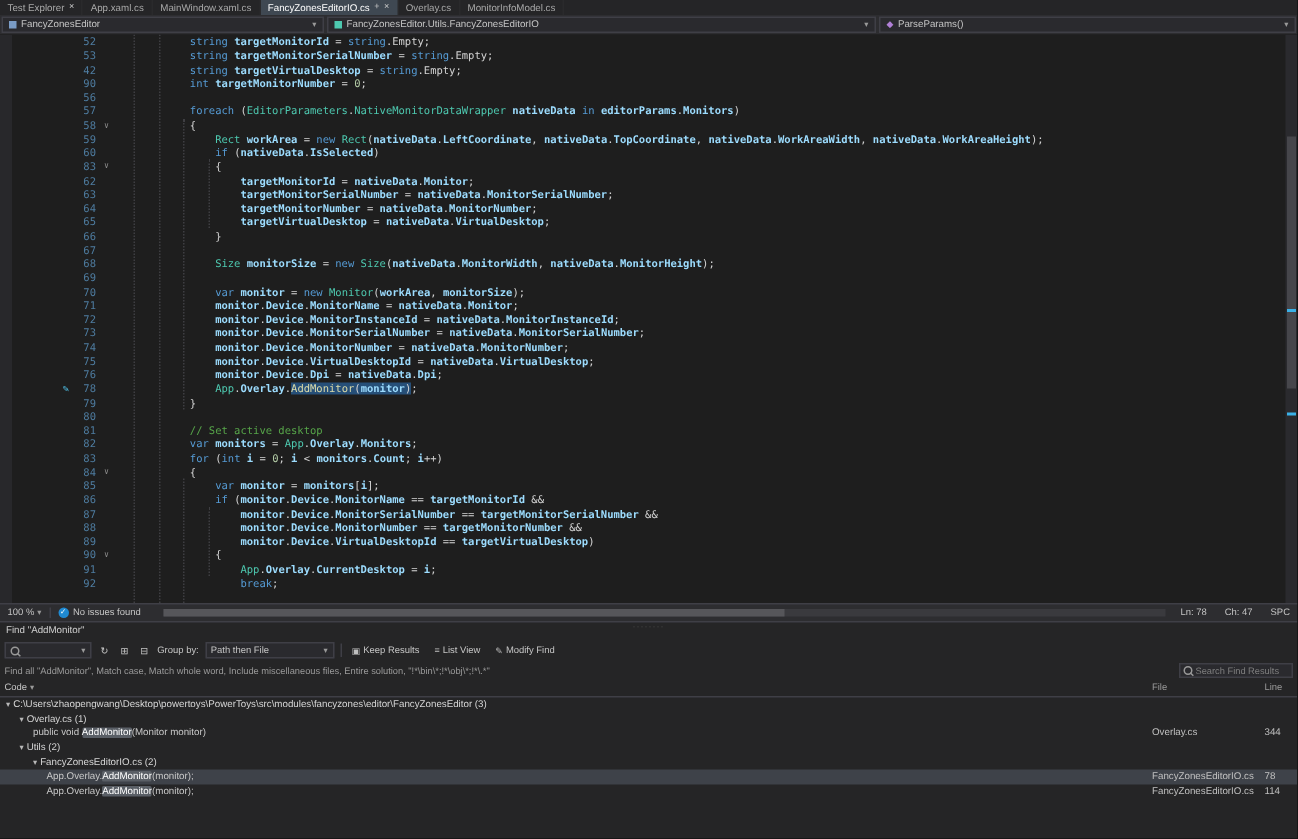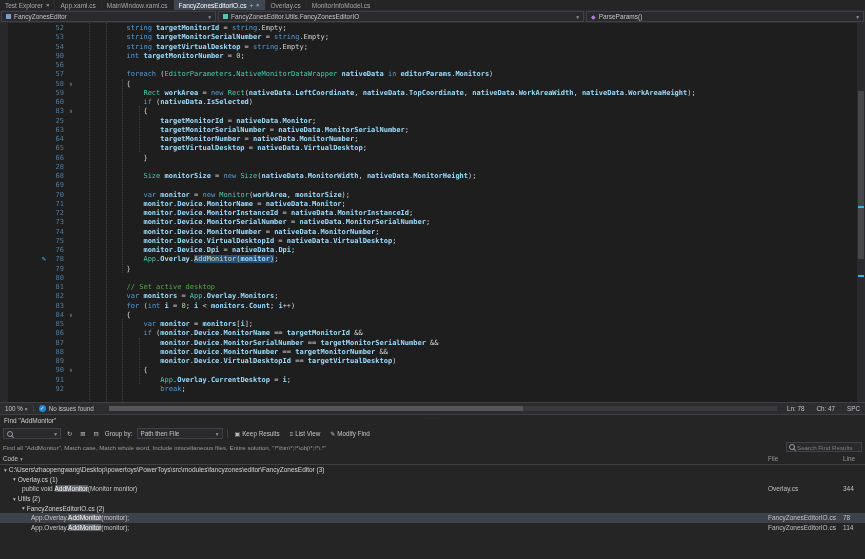--- a/index.html
+++ b/index.html
@@ -147,34 +147,34 @@
     <div class="bp-margin"></div>
     <div class="guide" style="left:89px;top:0;bottom:0;"></div>
     <div class="guide" style="left:106px;top:0;bottom:0;"></div>
     <div class="guide" style="left:122px;top:56px;height:194px;"></div>
     <div class="guide" style="left:122px;top:296px;height:83px;"></div>
     <div class="guide" style="left:139px;top:83px;height:46px;"></div>
     <div class="guide" style="left:139px;top:315px;height:46px;"></div>
     <div class="code-area">
         <div class="line"><span class="glyph"></span><span class="ln">52</span><span class="fold"></span><span class="codeln"><span class="tk-p">            </span><span class="tk-k">string</span><span class="tk-p"> </span><span class="tk-i">targetMonitorId</span><span class="tk-p"> = </span><span class="tk-k">string</span><span class="tk-p">.Empty;</span></span></div>
         <div class="line"><span class="glyph"></span><span class="ln">53</span><span class="fold"></span><span class="codeln"><span class="tk-p">            </span><span class="tk-k">string</span><span class="tk-p"> </span><span class="tk-i">targetMonitorSerialNumber</span><span class="tk-p"> = </span><span class="tk-k">string</span><span class="tk-p">.Empty;</span></span></div>
-        <div class="line"><span class="glyph"></span><span class="ln">54</span><span class="fold"></span><span class="codeln"><span class="tk-p">            </span><span class="tk-k">string</span><span class="tk-p"> </span><span class="tk-i">targetVirtualDesktop</span><span class="tk-p"> = </span><span class="tk-k">string</span><span class="tk-p">.Empty;</span></span></div>
+        <div class="line"><span class="glyph"></span><span class="ln">42</span><span class="fold"></span><span class="codeln"><span class="tk-p">            </span><span class="tk-k">string</span><span class="tk-p"> </span><span class="tk-i">targetVirtualDesktop</span><span class="tk-p"> = </span><span class="tk-k">string</span><span class="tk-p">.Empty;</span></span></div>
         <div class="line"><span class="glyph"></span><span class="ln">90</span><span class="fold"></span><span class="codeln"><span class="tk-p">            </span><span class="tk-k">int</span><span class="tk-p"> </span><span class="tk-i">targetMonitorNumber</span><span class="tk-p"> = </span><span class="tk-n">0</span><span class="tk-p">;</span></span></div>
         <div class="line"><span class="glyph"></span><span class="ln">56</span><span class="fold"></span><span class="codeln"></span></div>
         <div class="line"><span class="glyph"></span><span class="ln">57</span><span class="fold"></span><span class="codeln"><span class="tk-p">            </span><span class="tk-k">foreach</span><span class="tk-p"> (</span><span class="tk-t">EditorParameters</span><span class="tk-p">.</span><span class="tk-t">NativeMonitorDataWrapper</span><span class="tk-p"> </span><span class="tk-i">nativeData</span><span class="tk-p"> </span><span class="tk-k">in</span><span class="tk-p"> </span><span class="tk-i">editorParams</span><span class="tk-p">.</span><span class="tk-i">Monitors</span><span class="tk-p">)</span></span></div>
         <div class="line"><span class="glyph"></span><span class="ln">58</span><span class="fold">∨</span><span class="codeln"><span class="tk-p">            {</span></span></div>
         <div class="line"><span class="glyph"></span><span class="ln">59</span><span class="fold"></span><span class="codeln"><span class="tk-p">                </span><span class="tk-t">Rect</span><span class="tk-p"> </span><span class="tk-i">workArea</span><span class="tk-p"> = </span><span class="tk-k">new</span><span class="tk-p"> </span><span class="tk-t">Rect</span><span class="tk-p">(</span><span class="tk-i">nativeData</span><span class="tk-p">.</span><span class="tk-i">LeftCoordinate</span><span class="tk-p">, </span><span class="tk-i">nativeData</span><span class="tk-p">.</span><span class="tk-i">TopCoordinate</span><span class="tk-p">, </span><span class="tk-i">nativeData</span><span class="tk-p">.</span><span class="tk-i">WorkAreaWidth</span><span class="tk-p">, </span><span class="tk-i">nativeData</span><span class="tk-p">.</span><span class="tk-i">WorkAreaHeight</span><span class="tk-p">);</span></span></div>
         <div class="line"><span class="glyph"></span><span class="ln">60</span><span class="fold"></span><span class="codeln"><span class="tk-p">                </span><span class="tk-k">if</span><span class="tk-p"> (</span><span class="tk-i">nativeData</span><span class="tk-p">.</span><span class="tk-i">IsSelected</span><span class="tk-p">)</span></span></div>
         <div class="line"><span class="glyph"></span><span class="ln">83</span><span class="fold">∨</span><span class="codeln"><span class="tk-p">                {</span></span></div>
-        <div class="line"><span class="glyph"></span><span class="ln">25</span><span class="fold"></span><span class="codeln"><span class="tk-p">                    </span><span class="tk-i">targetMonitorId</span><span class="tk-p"> = </span><span class="tk-i">nativeData</span><span class="tk-p">.</span><span class="tk-i">Monitor</span><span class="tk-p">;</span></span></div>
+        <div class="line"><span class="glyph"></span><span class="ln">62</span><span class="fold"></span><span class="codeln"><span class="tk-p">                    </span><span class="tk-i">targetMonitorId</span><span class="tk-p"> = </span><span class="tk-i">nativeData</span><span class="tk-p">.</span><span class="tk-i">Monitor</span><span class="tk-p">;</span></span></div>
         <div class="line"><span class="glyph"></span><span class="ln">63</span><span class="fold"></span><span class="codeln"><span class="tk-p">                    </span><span class="tk-i">targetMonitorSerialNumber</span><span class="tk-p"> = </span><span class="tk-i">nativeData</span><span class="tk-p">.</span><span class="tk-i">MonitorSerialNumber</span><span class="tk-p">;</span></span></div>
         <div class="line"><span class="glyph"></span><span class="ln">64</span><span class="fold"></span><span class="codeln"><span class="tk-p">                    </span><span class="tk-i">targetMonitorNumber</span><span class="tk-p"> = </span><span class="tk-i">nativeData</span><span class="tk-p">.</span><span class="tk-i">MonitorNumber</span><span class="tk-p">;</span></span></div>
         <div class="line"><span class="glyph"></span><span class="ln">65</span><span class="fold"></span><span class="codeln"><span class="tk-p">                    </span><span class="tk-i">targetVirtualDesktop</span><span class="tk-p"> = </span><span class="tk-i">nativeData</span><span class="tk-p">.</span><span class="tk-i">VirtualDesktop</span><span class="tk-p">;</span></span></div>
         <div class="line"><span class="glyph"></span><span class="ln">66</span><span class="fold"></span><span class="codeln"><span class="tk-p">                }</span></span></div>
-        <div class="line"><span class="glyph"></span><span class="ln">28</span><span class="fold"></span><span class="codeln"></span></div>
+        <div class="line"><span class="glyph"></span><span class="ln">67</span><span class="fold"></span><span class="codeln"></span></div>
         <div class="line"><span class="glyph"></span><span class="ln">68</span><span class="fold"></span><span class="codeln"><span class="tk-p">                </span><span class="tk-t">Size</span><span class="tk-p"> </span><span class="tk-i">monitorSize</span><span class="tk-p"> = </span><span class="tk-k">new</span><span class="tk-p"> </span><span class="tk-t">Size</span><span class="tk-p">(</span><span class="tk-i">nativeData</span><span class="tk-p">.</span><span class="tk-i">MonitorWidth</span><span class="tk-p">, </span><span class="tk-i">nativeData</span><span class="tk-p">.</span><span class="tk-i">MonitorHeight</span><span class="tk-p">);</span></span></div>
         <div class="line"><span class="glyph"></span><span class="ln">69</span><span class="fold"></span><span class="codeln"></span></div>
         <div class="line"><span class="glyph"></span><span class="ln">70</span><span class="fold"></span><span class="codeln"><span class="tk-p">                </span><span class="tk-k">var</span><span class="tk-p"> </span><span class="tk-i">monitor</span><span class="tk-p"> = </span><span class="tk-k">new</span><span class="tk-p"> </span><span class="tk-t">Monitor</span><span class="tk-p">(</span><span class="tk-i">workArea</span><span class="tk-p">, </span><span class="tk-i">monitorSize</span><span class="tk-p">);</span></span></div>
         <div class="line"><span class="glyph"></span><span class="ln">71</span><span class="fold"></span><span class="codeln"><span class="tk-p">                </span><span class="tk-i">monitor</span><span class="tk-p">.</span><span class="tk-i">Device</span><span class="tk-p">.</span><span class="tk-i">MonitorName</span><span class="tk-p"> = </span><span class="tk-i">nativeData</span><span class="tk-p">.</span><span class="tk-i">Monitor</span><span class="tk-p">;</span></span></div>
         <div class="line"><span class="glyph"></span><span class="ln">72</span><span class="fold"></span><span class="codeln"><span class="tk-p">                </span><span class="tk-i">monitor</span><span class="tk-p">.</span><span class="tk-i">Device</span><span class="tk-p">.</span><span class="tk-i">MonitorInstanceId</span><span class="tk-p"> = </span><span class="tk-i">nativeData</span><span class="tk-p">.</span><span class="tk-i">MonitorInstanceId</span><span class="tk-p">;</span></span></div>
         <div class="line"><span class="glyph"></span><span class="ln">73</span><span class="fold"></span><span class="codeln"><span class="tk-p">                </span><span class="tk-i">monitor</span><span class="tk-p">.</span><span class="tk-i">Device</span><span class="tk-p">.</span><span class="tk-i">MonitorSerialNumber</span><span class="tk-p"> = </span><span class="tk-i">nativeData</span><span class="tk-p">.</span><span class="tk-i">MonitorSerialNumber</span><span class="tk-p">;</span></span></div>
         <div class="line"><span class="glyph"></span><span class="ln">74</span><span class="fold"></span><span class="codeln"><span class="tk-p">                </span><span class="tk-i">monitor</span><span class="tk-p">.</span><span class="tk-i">Device</span><span class="tk-p">.</span><span class="tk-i">MonitorNumber</span><span class="tk-p"> = </span><span class="tk-i">nativeData</span><span class="tk-p">.</span><span class="tk-i">MonitorNumber</span><span class="tk-p">;</span></span></div>
         <div class="line"><span class="glyph"></span><span class="ln">75</span><span class="fold"></span><span class="codeln"><span class="tk-p">                </span><span class="tk-i">monitor</span><span class="tk-p">.</span><span class="tk-i">Device</span><span class="tk-p">.</span><span class="tk-i">VirtualDesktopId</span><span class="tk-p"> = </span><span class="tk-i">nativeData</span><span class="tk-p">.</span><span class="tk-i">VirtualDesktop</span><span class="tk-p">;</span></span></div>
         <div class="line"><span class="glyph"></span><span class="ln">76</span><span class="fold"></span><span class="codeln"><span class="tk-p">                </span><span class="tk-i">monitor</span><span class="tk-p">.</span><span class="tk-i">Device</span><span class="tk-p">.</span><span class="tk-i">Dpi</span><span class="tk-p"> = </span><span class="tk-i">nativeData</span><span class="tk-p">.</span><span class="tk-i">Dpi</span><span class="tk-p">;</span></span></div>
         <div class="line"><span class="glyph">✎</span><span class="ln">78</span><span class="fold"></span><span class="codeln"><span class="tk-p">                </span><span class="tk-t">App</span><span class="tk-p">.</span><span class="tk-i">Overlay</span><span class="tk-p">.</span><span class="tk-s">AddMonitor</span><span class="tk-sp">(</span><span class="tk-si">monitor</span><span class="tk-sp">)</span><span class="tk-p">;</span></span></div>

